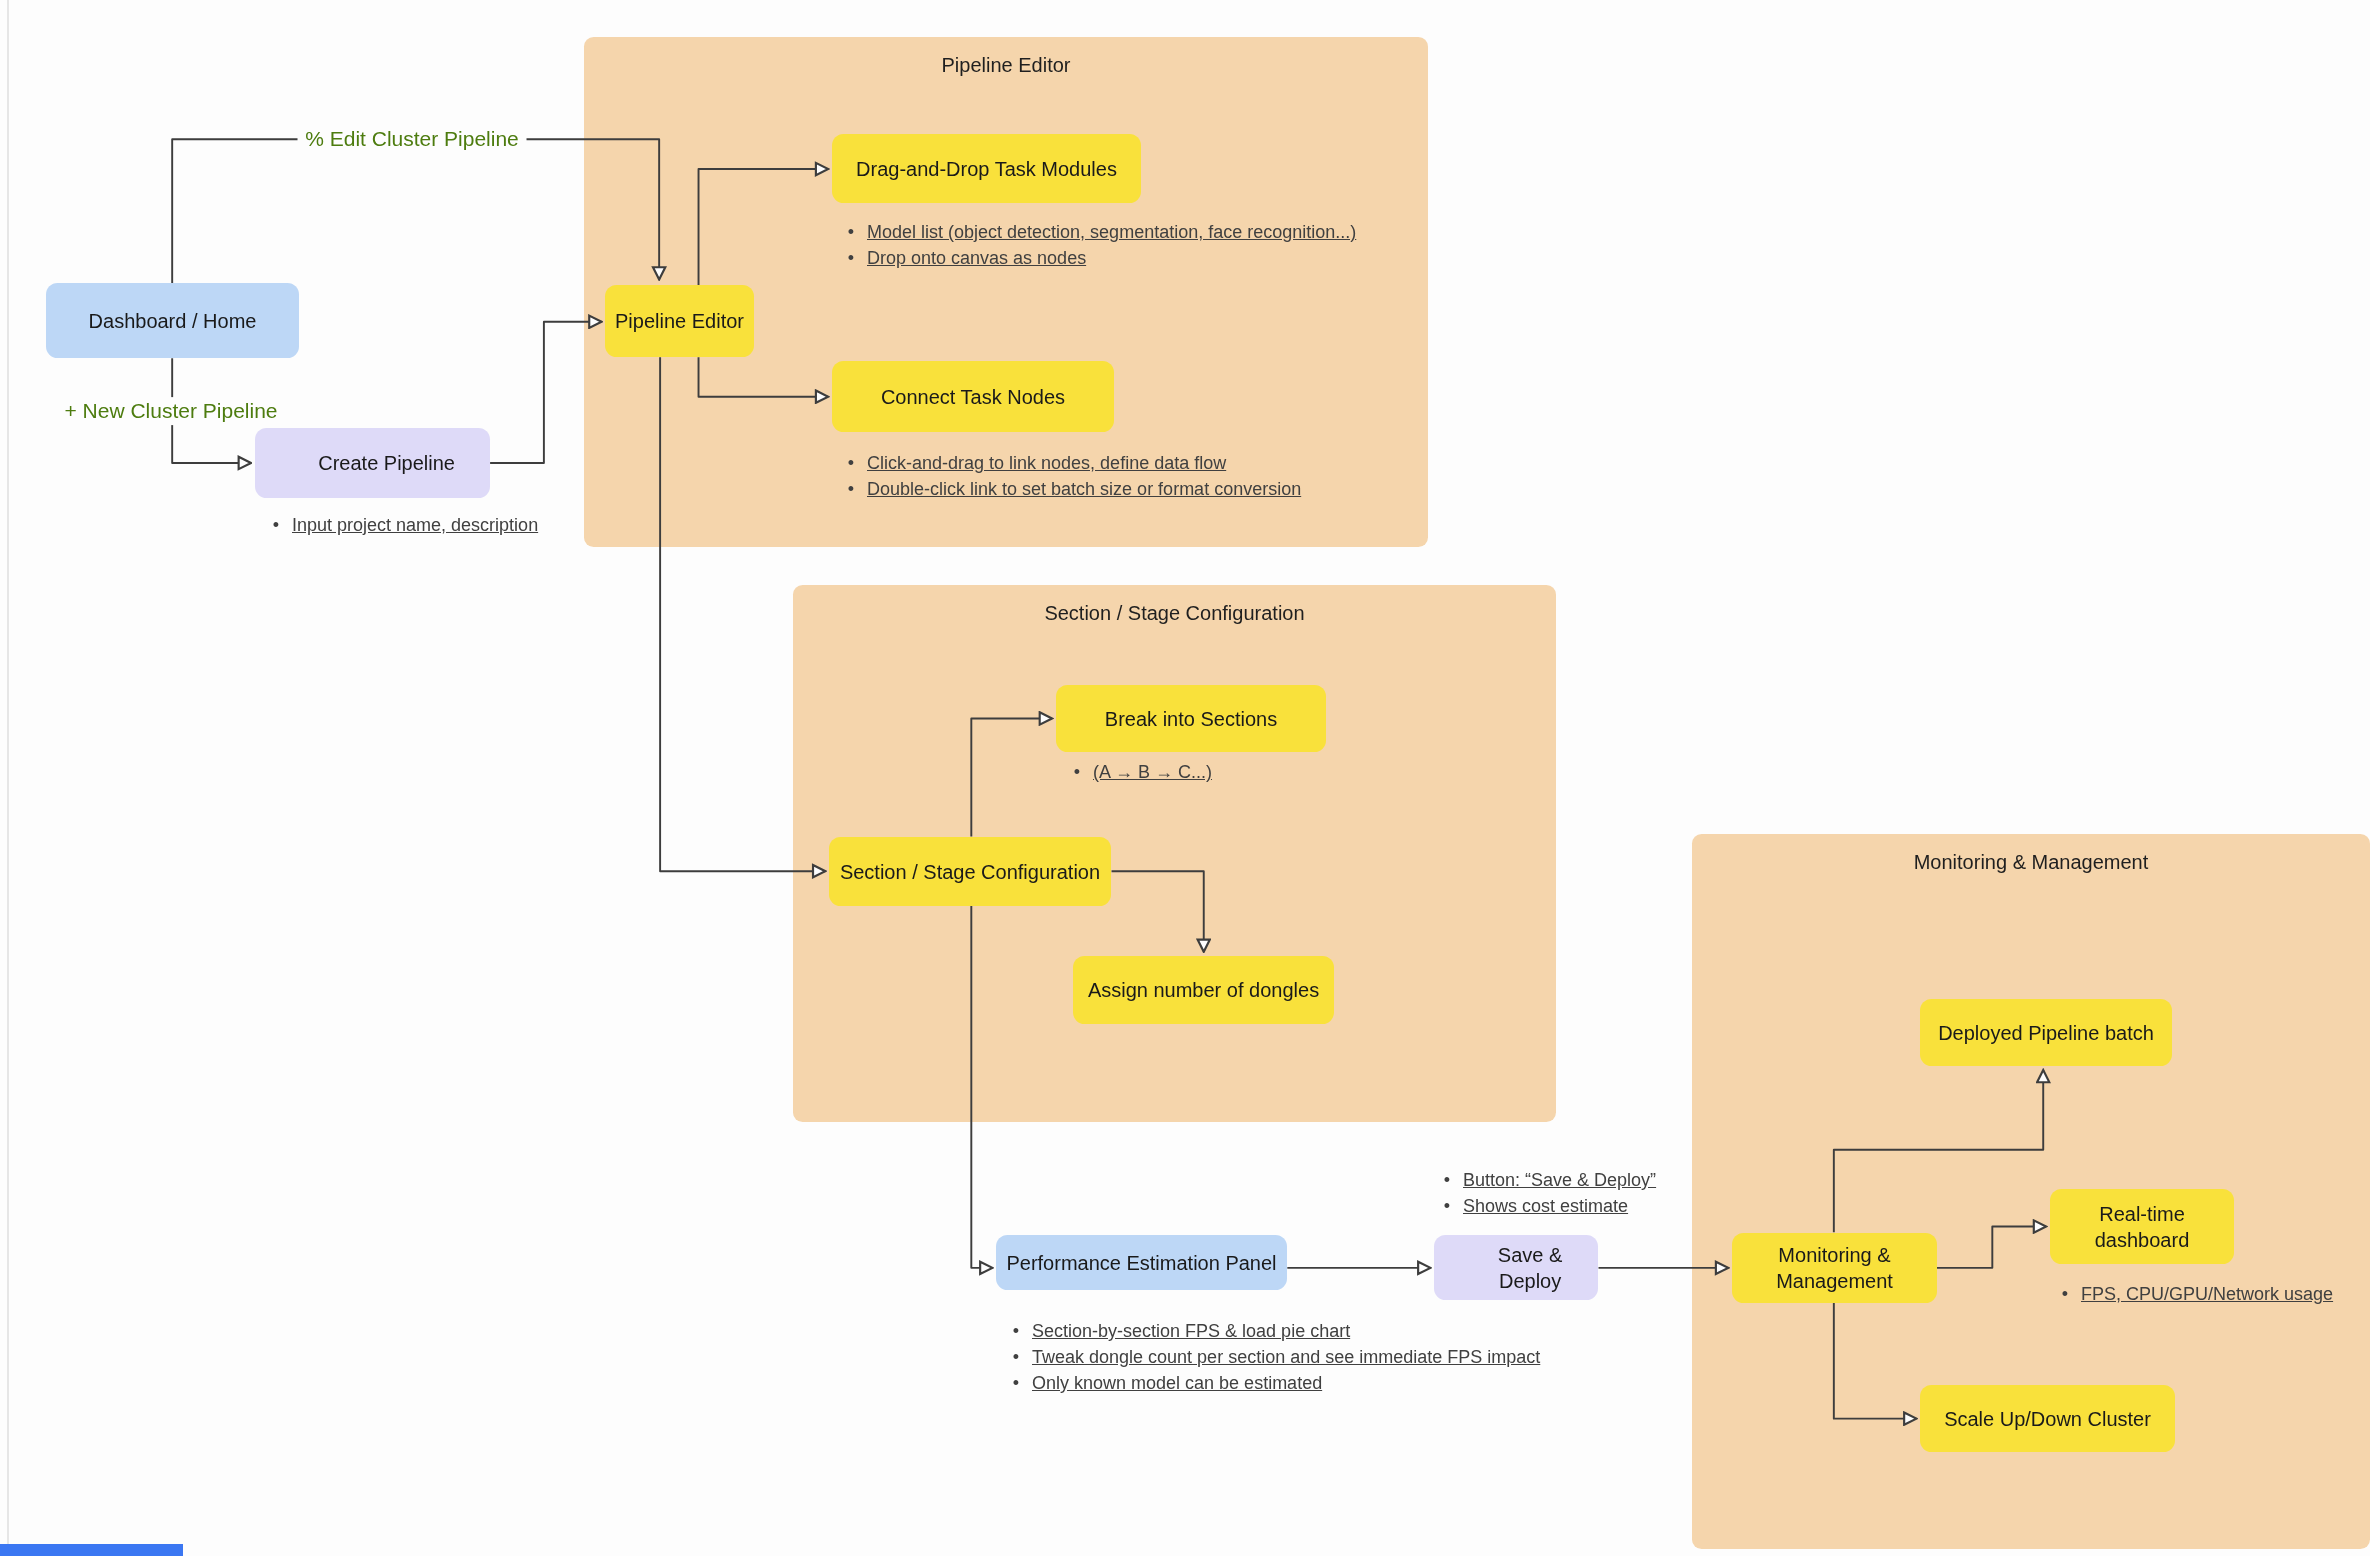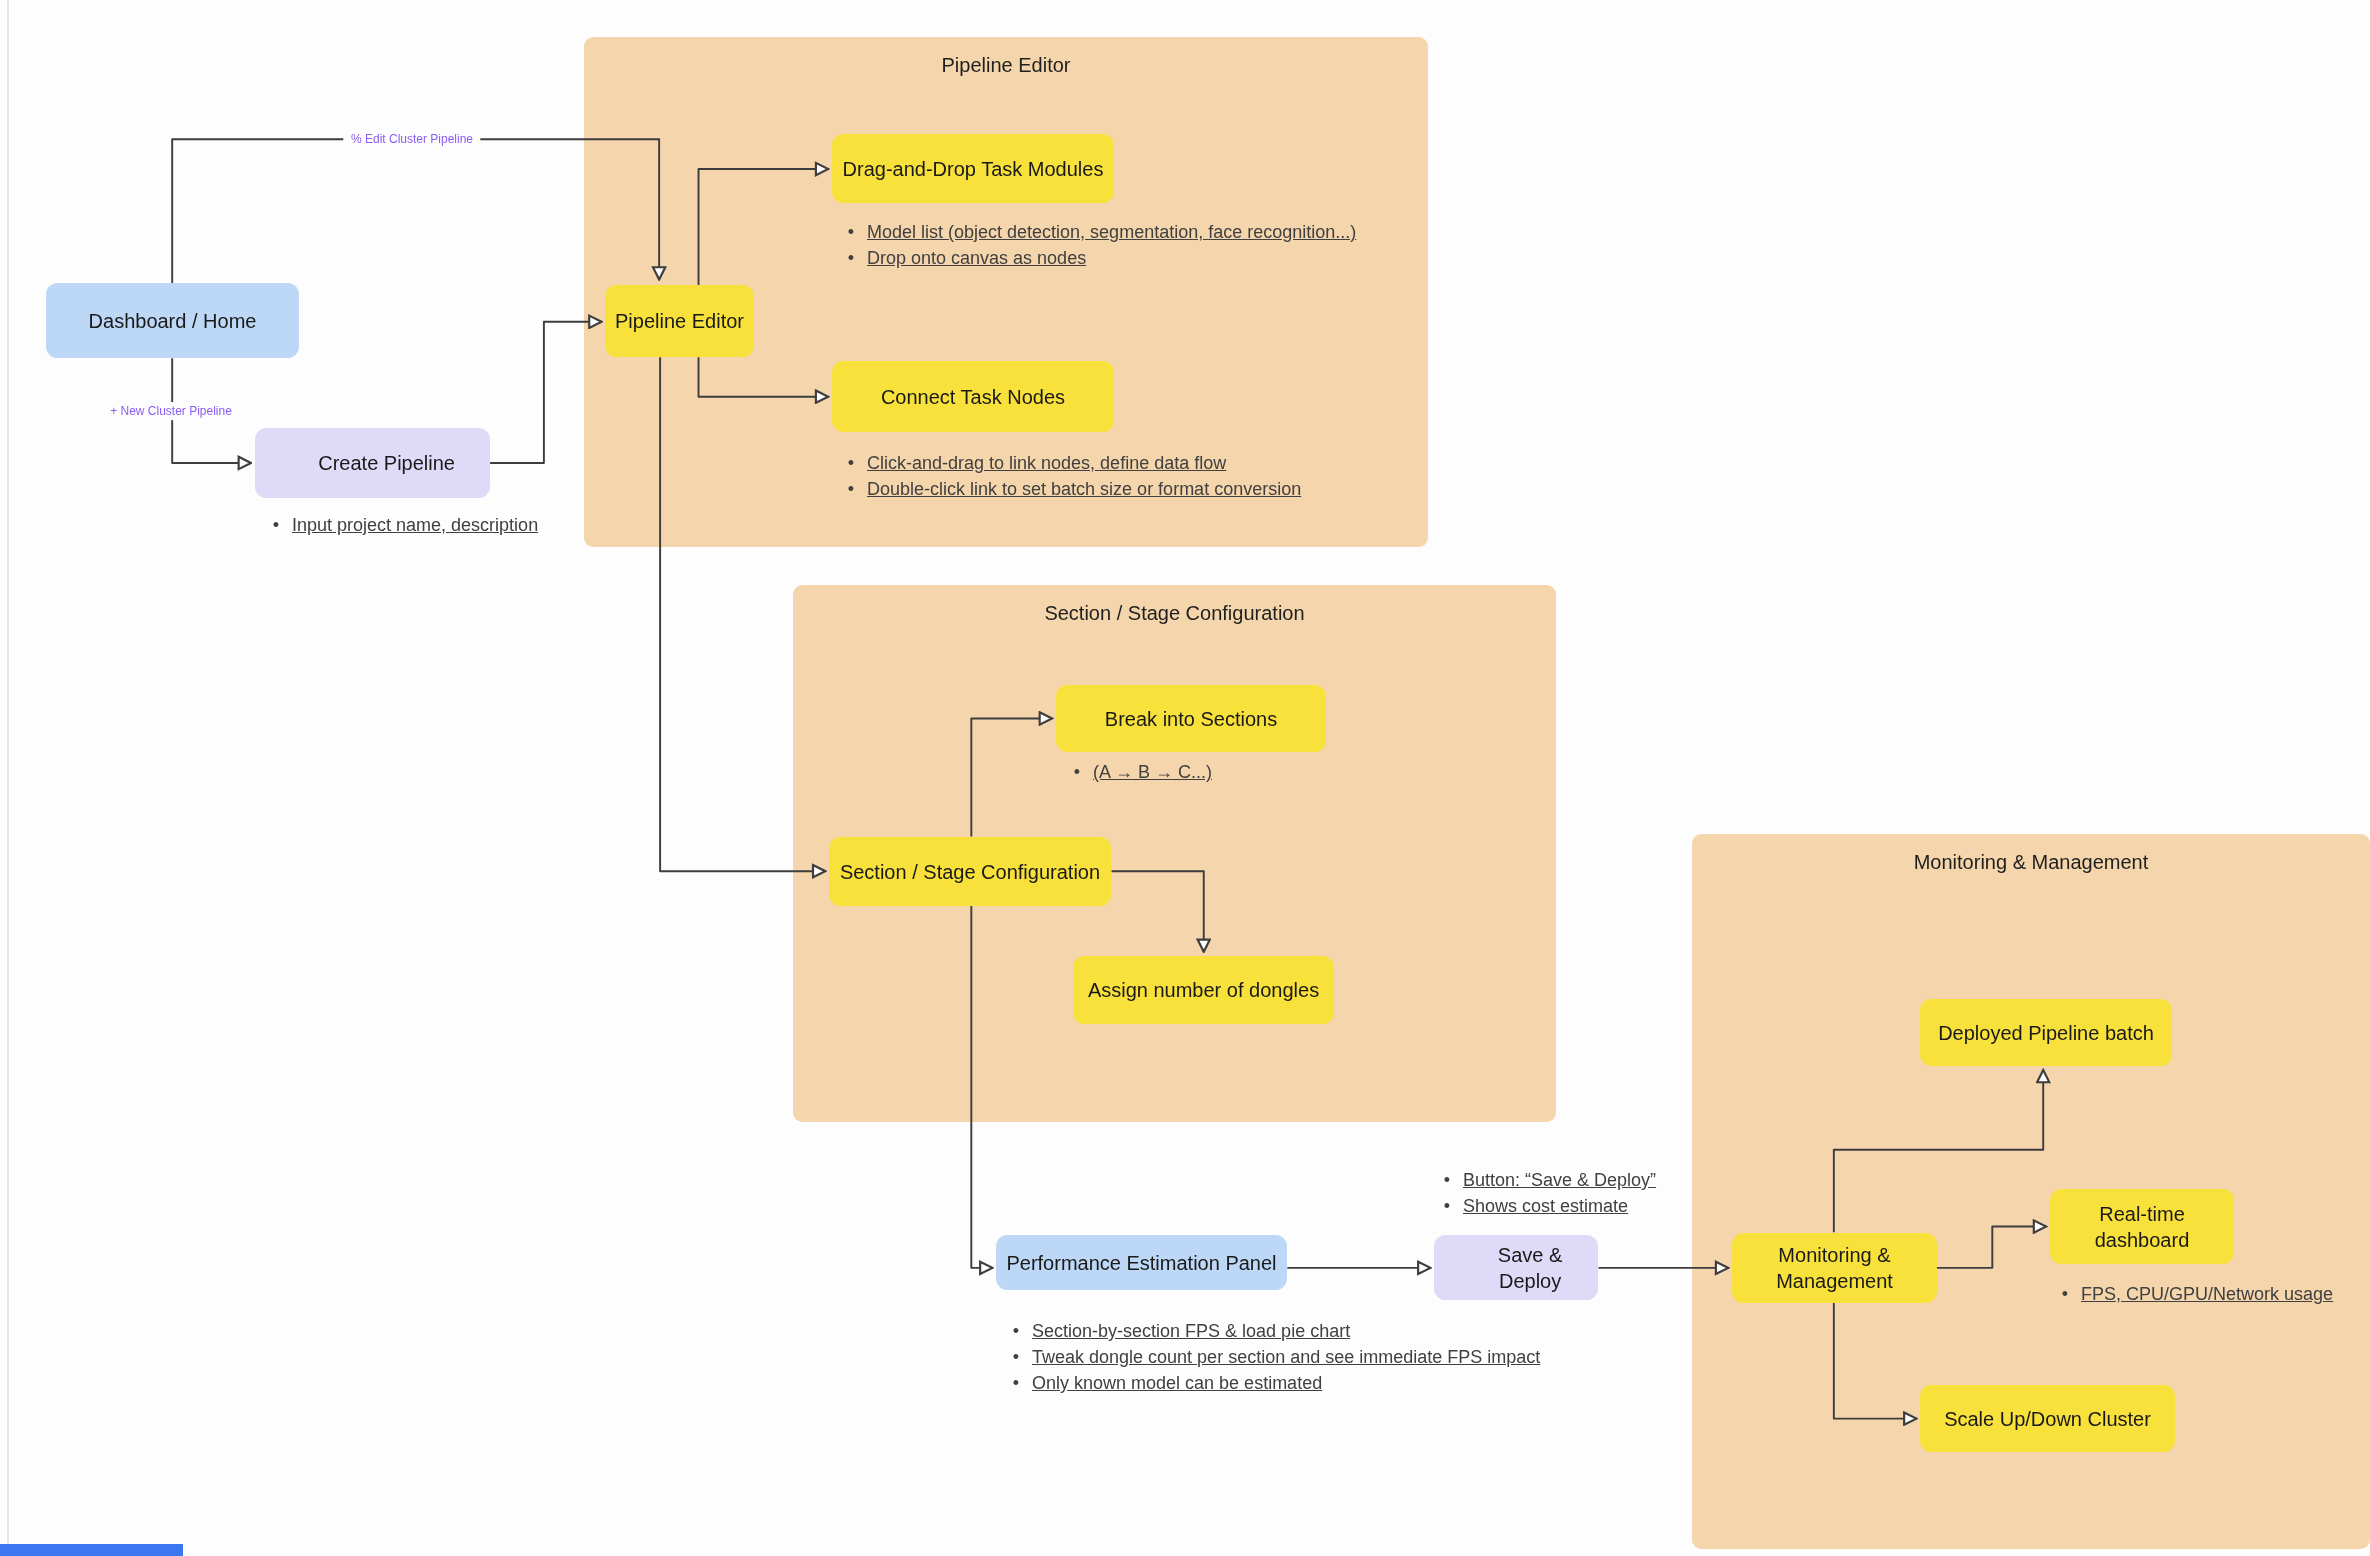--- a/index.html
+++ b/index.html
@@ -34,21 +34,21 @@
     border-radius:11.5px;
     padding:3.8px;
     box-sizing:border-box;
   }
   .task   { background:var(--c-task, #F9E13B); }
   .screen { background:var(--c-screen, #BDD7F6); }
   .action { background:var(--c-action, #DEDAF8);padding-left:32px; }
   .edge-label {
     position:absolute; transform:translate(-50%,-50%);
     background:var(--c-canvas, #FDFDFD);
-    font-size:12px; color:#8b5cf6;
+    font-size:21px; color:#4d7c0f;
     padding:1.9px 7.7px; white-space:nowrap;
   }
   .notes {
     position:absolute; margin:0; padding:0; list-style:none;
     font-size:18px; line-height:26px; color:#404040;text-decoration:underline;
   }
   .notes li { position:relative; padding-left:25px; white-space:nowrap; }
   .notes li::before { content:"\2022"; position:absolute; left:5.8px; top:0; }
   .scroll-thumb {
     position:absolute; left:0; bottom:0; width:183px; height:12.5px;
@@ -104,21 +104,21 @@
   </div>
 
   <div class="node action" style="left:255px; top:428px; width:235px; height:70px">
     <span>Create Pipeline</span>
   </div>
 
   <div class="node task" style="left:605px; top:285px; width:149px; height:72px">
     <span>Pipeline Editor</span>
   </div>
 
-  <div class="node task" style="left:832px; top:134px; width:282px; height:69px">
+  <div class="node task" style="left:832px; top:134px; width:309px; height:69px">
     <span>Drag-and-Drop Task Modules</span>
   </div>
 
   <div class="node task" style="left:832px; top:361px; width:282px; height:71px">
     <span>Connect Task Nodes</span>
   </div>
 
   <div class="node task" style="left:1056px; top:685px; width:270px; height:67px">
     <span>Break into Sections</span>
   </div>

